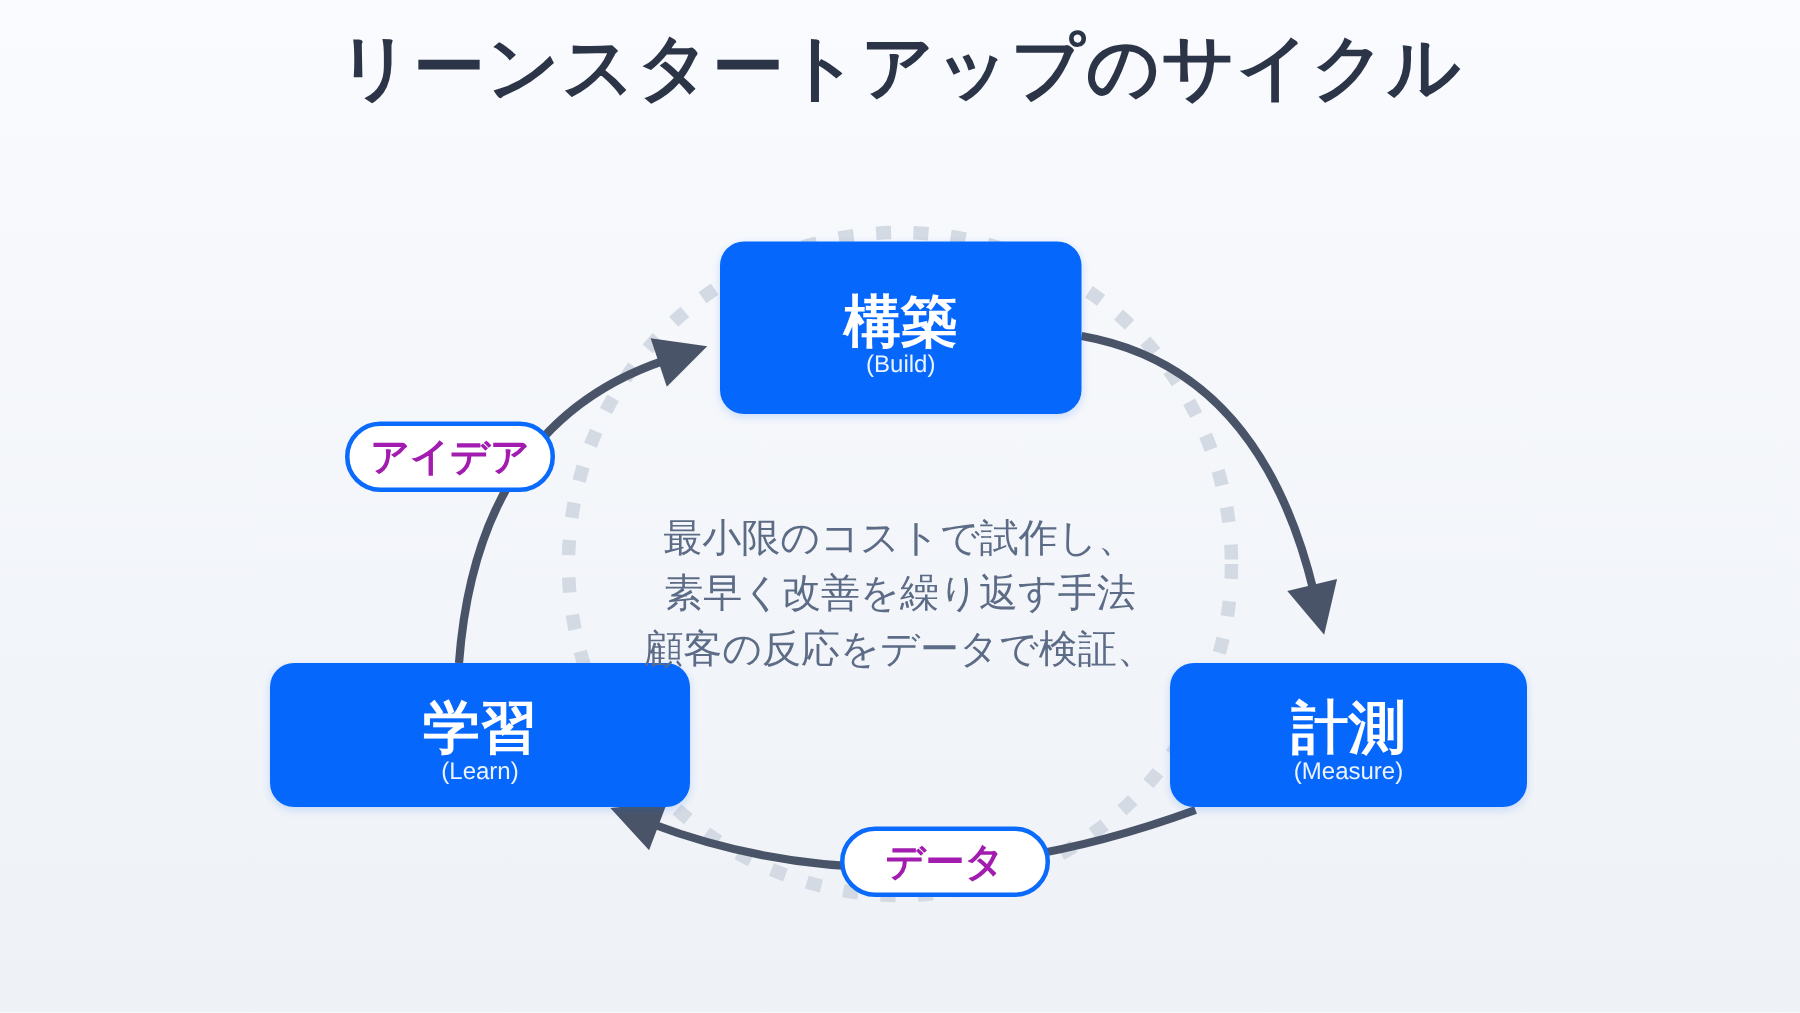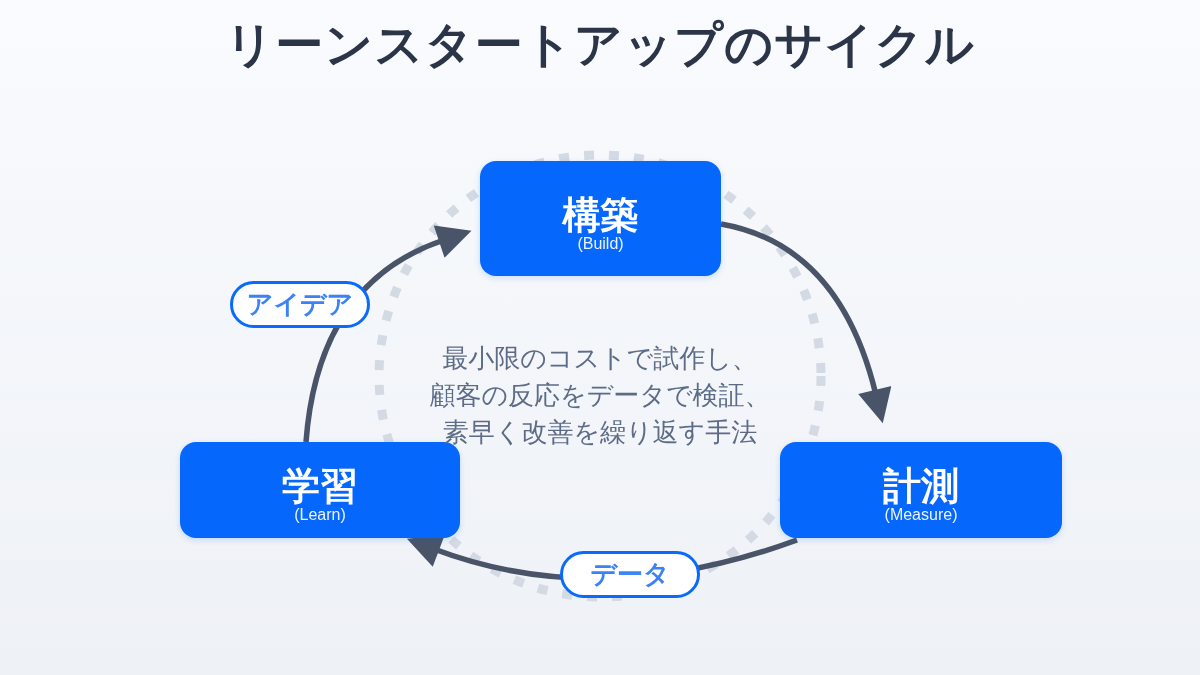--- a/index.html
+++ b/index.html
@@ -49,34 +49,34 @@
   }
   .node .sub {
     font-size: 16px;
     font-weight: 400;
     color: rgba(255, 255, 255, 0.92);
     line-height: 1;
     transform: translateY(5px);
     margin-top: 2px;
   }
   .node-build   { left: 480px; top: 161px; }
-  .node-measure { left: 780px; top: 442px; width: 282px; height: 96px; }
+  .node-measure { left: 780px; top: 442px; width: 238px; height: 96px; }
   .node-learn   { left: 180px; top: 442px; width: 280px; height: 96px; }
   .pill {
     position: absolute;
     height: 41px;
     background: #ffffff;
     border: 3px solid #0a6afb;
     border-radius: 26px;
     display: flex;
     align-items: center;
     justify-content: center;
     font-size: 26px;
     font-weight: 800;
-    color: #3b82f6;
+    color: #a21caf;
   }
   .pill-idea    { left: 230px; top: 281px; width: 134px; }
   .pill-product { left: 829px; top: 281px; width: 135px; }
   .pill-data    { left: 560px; top: 551px; width: 134px; }
   .center-note {
     position: absolute;
     left: 600px; top: 340px;
     transform: translateX(-50%);
     width: 460px;
     text-align: center;
@@ -122,17 +122,17 @@
   <div class="node node-learn">
     <span class="main">学習</span>
     <span class="sub">(Learn)</span>
   </div>
 
   <div class="pill pill-idea">アイデア</div>
   <div class="pill pill-data">データ</div>
 
   <div class="center-note">
     <div>最小限のコストで試作し、</div>
+    <div>素早く改善を繰り返す手法</div>
     <div>顧客の反応をデータで検証、</div>
-    <div>素早く改善を繰り返す手法</div>
   </div>
 
 </div>
 
 </body></html>

